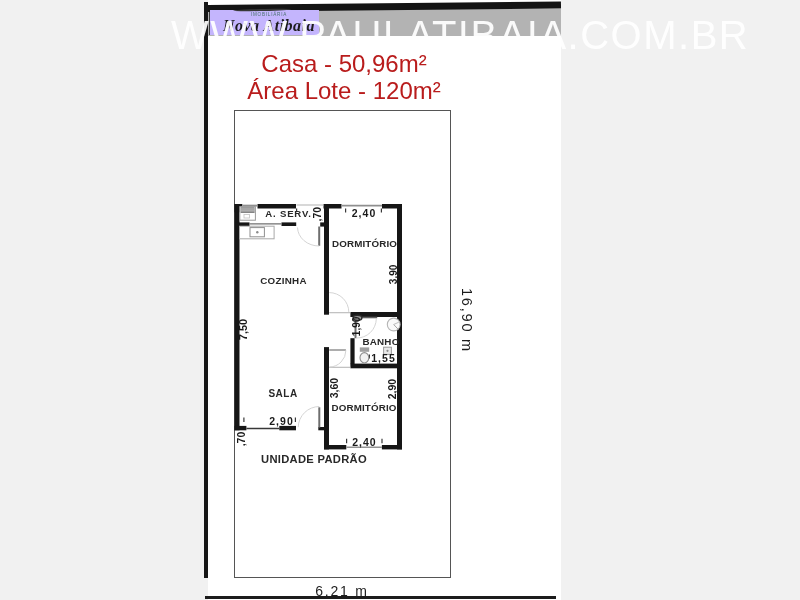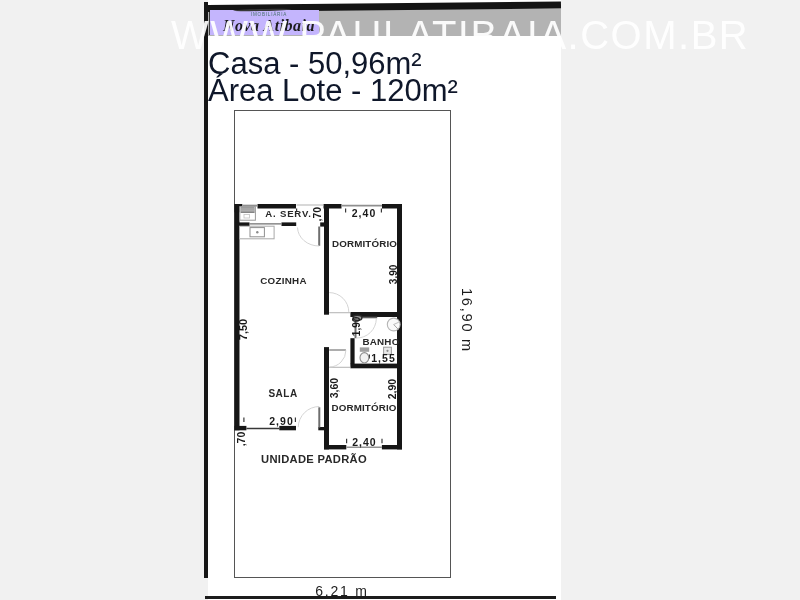--- a/index.html
+++ b/index.html
@@ -17,21 +17,21 @@
 <div class="abs" style="left:208.5px;top:12px;width:2.5px;height:23px;background:#3a3a3a"></div>
 
 <div class="abs" style="left:209.5px;top:9.5px;width:109px;height:25.2px;background:#c4b5fd;text-align:center;overflow:hidden">
   <div style="font-size:4.6px;letter-spacing:0.8px;color:#39685c;line-height:6px;margin-top:2.2px;margin-left:10px;opacity:.9">IMOBILIÁRIA</div>
   <div style="font-family:'Liberation Serif',serif;font-style:italic;font-weight:bold;font-size:16px;line-height:15px;letter-spacing:0.5px;color:#1c1c1c;margin-left:10px">Nova Atibaia</div>
 </div>
 <div class="abs" style="left:233px;top:8.7px;width:58px;height:2.2px;background:#383838;border-radius:50%;transform:rotate(-1.2deg)"></div>
 
 <div class="abs" style="left:171px;top:20px;font-size:40px;line-height:30px;letter-spacing:1.5px;color:rgba(255,255,255,0.93);white-space:nowrap">WWW.PAULATIBAIA.COM.BR</div>
 
-<div class="abs" style="left:208px;top:49.8px;width:272px;font-size:31px;line-height:27px;color:#0f172a">Casa - 50,96m²<br>Área Lote - 120m²</div>
+<div class="abs" style="left:208px;top:49.8px;width:272px;text-align:center;font-size:24px;line-height:27px;color:#b91c1c">Casa - 50,96m²<br>Área Lote - 120m²</div>
 
 <div class="abs" style="left:233.5px;top:109.8px;width:217.5px;height:468.2px;border:1.5px solid #555;box-sizing:border-box"></div>
 
 <div class="abs" style="left:435.5px;top:310.5px;width:62px;height:16px;transform:rotate(90deg);font-size:14.5px;letter-spacing:1.8px;text-align:center;color:#1d1d1d;line-height:16px;white-space:nowrap">16,90 m</div>
 
 <div class="abs" style="left:233.5px;top:583px;width:217px;text-align:center;font-size:14px;letter-spacing:1.8px;color:#1d1d1d">6,21 m</div>
 
 <div class="abs" style="left:204.5px;top:596.3px;width:351.5px;height:2.6px;background:#1c1c1c"></div>
 
 <svg class="abs" style="left:225px;top:195px;filter:blur(0.3px)" width="185" height="275" viewBox="225 195 185 275">

